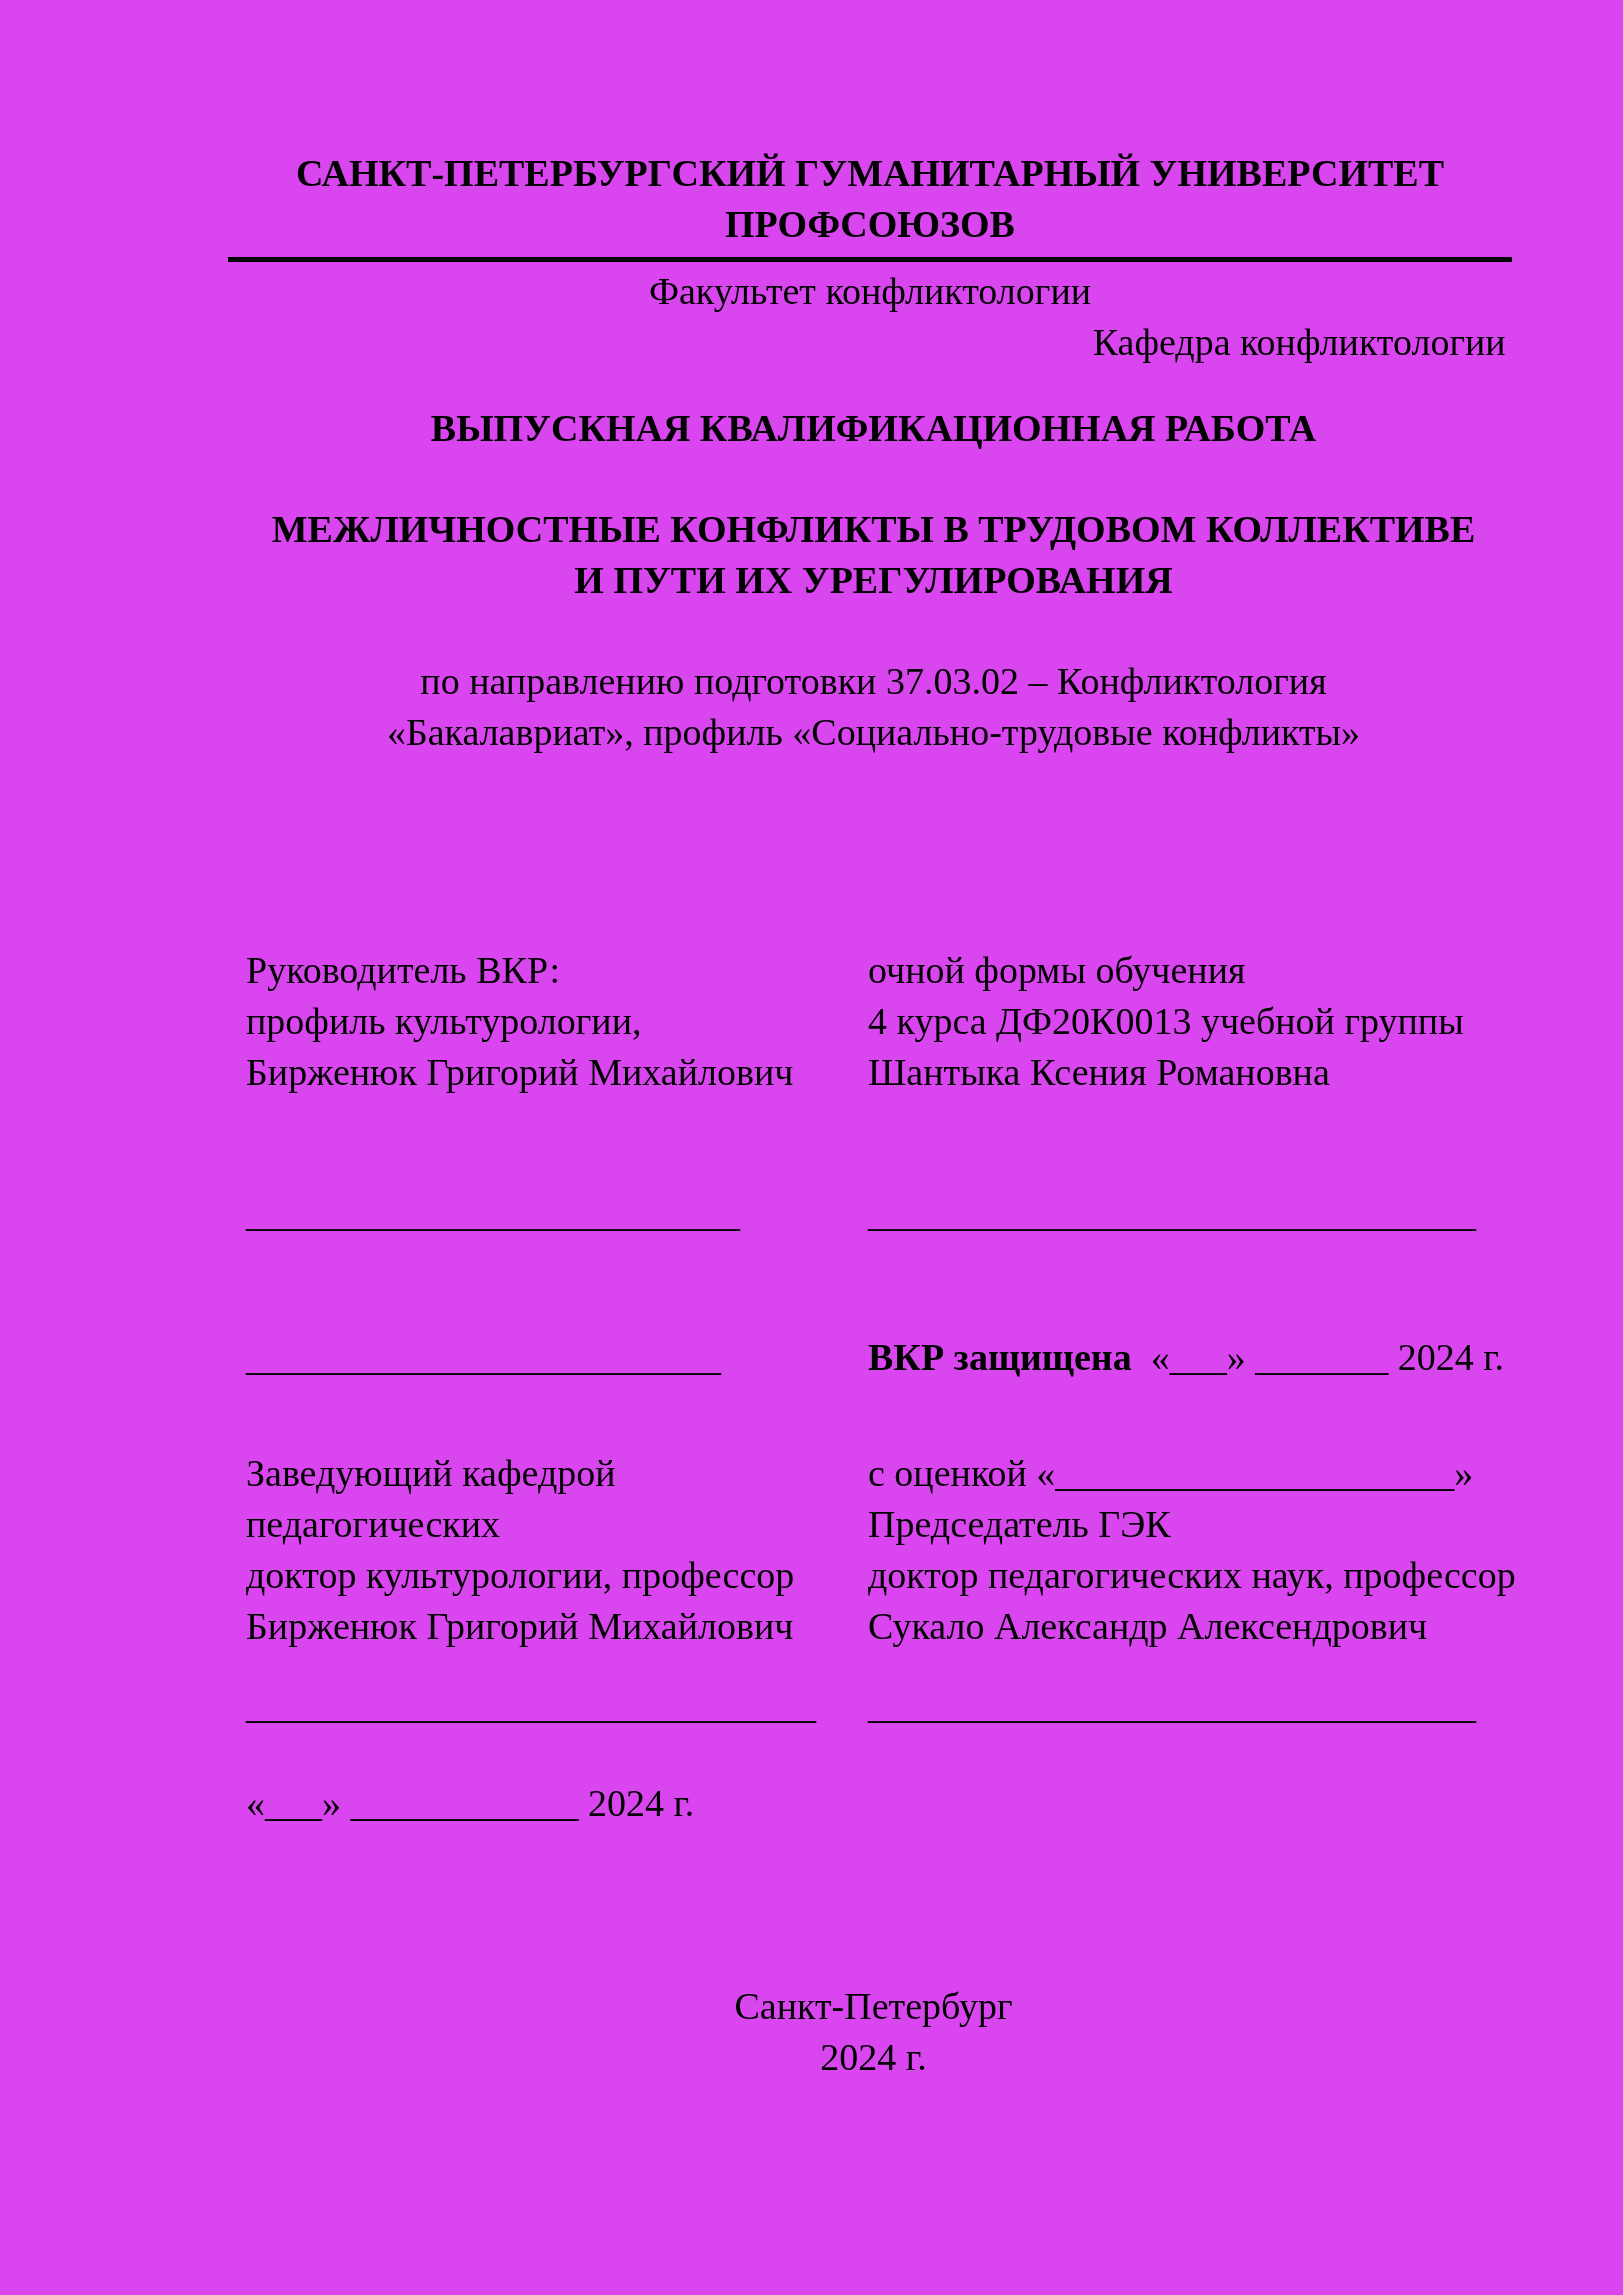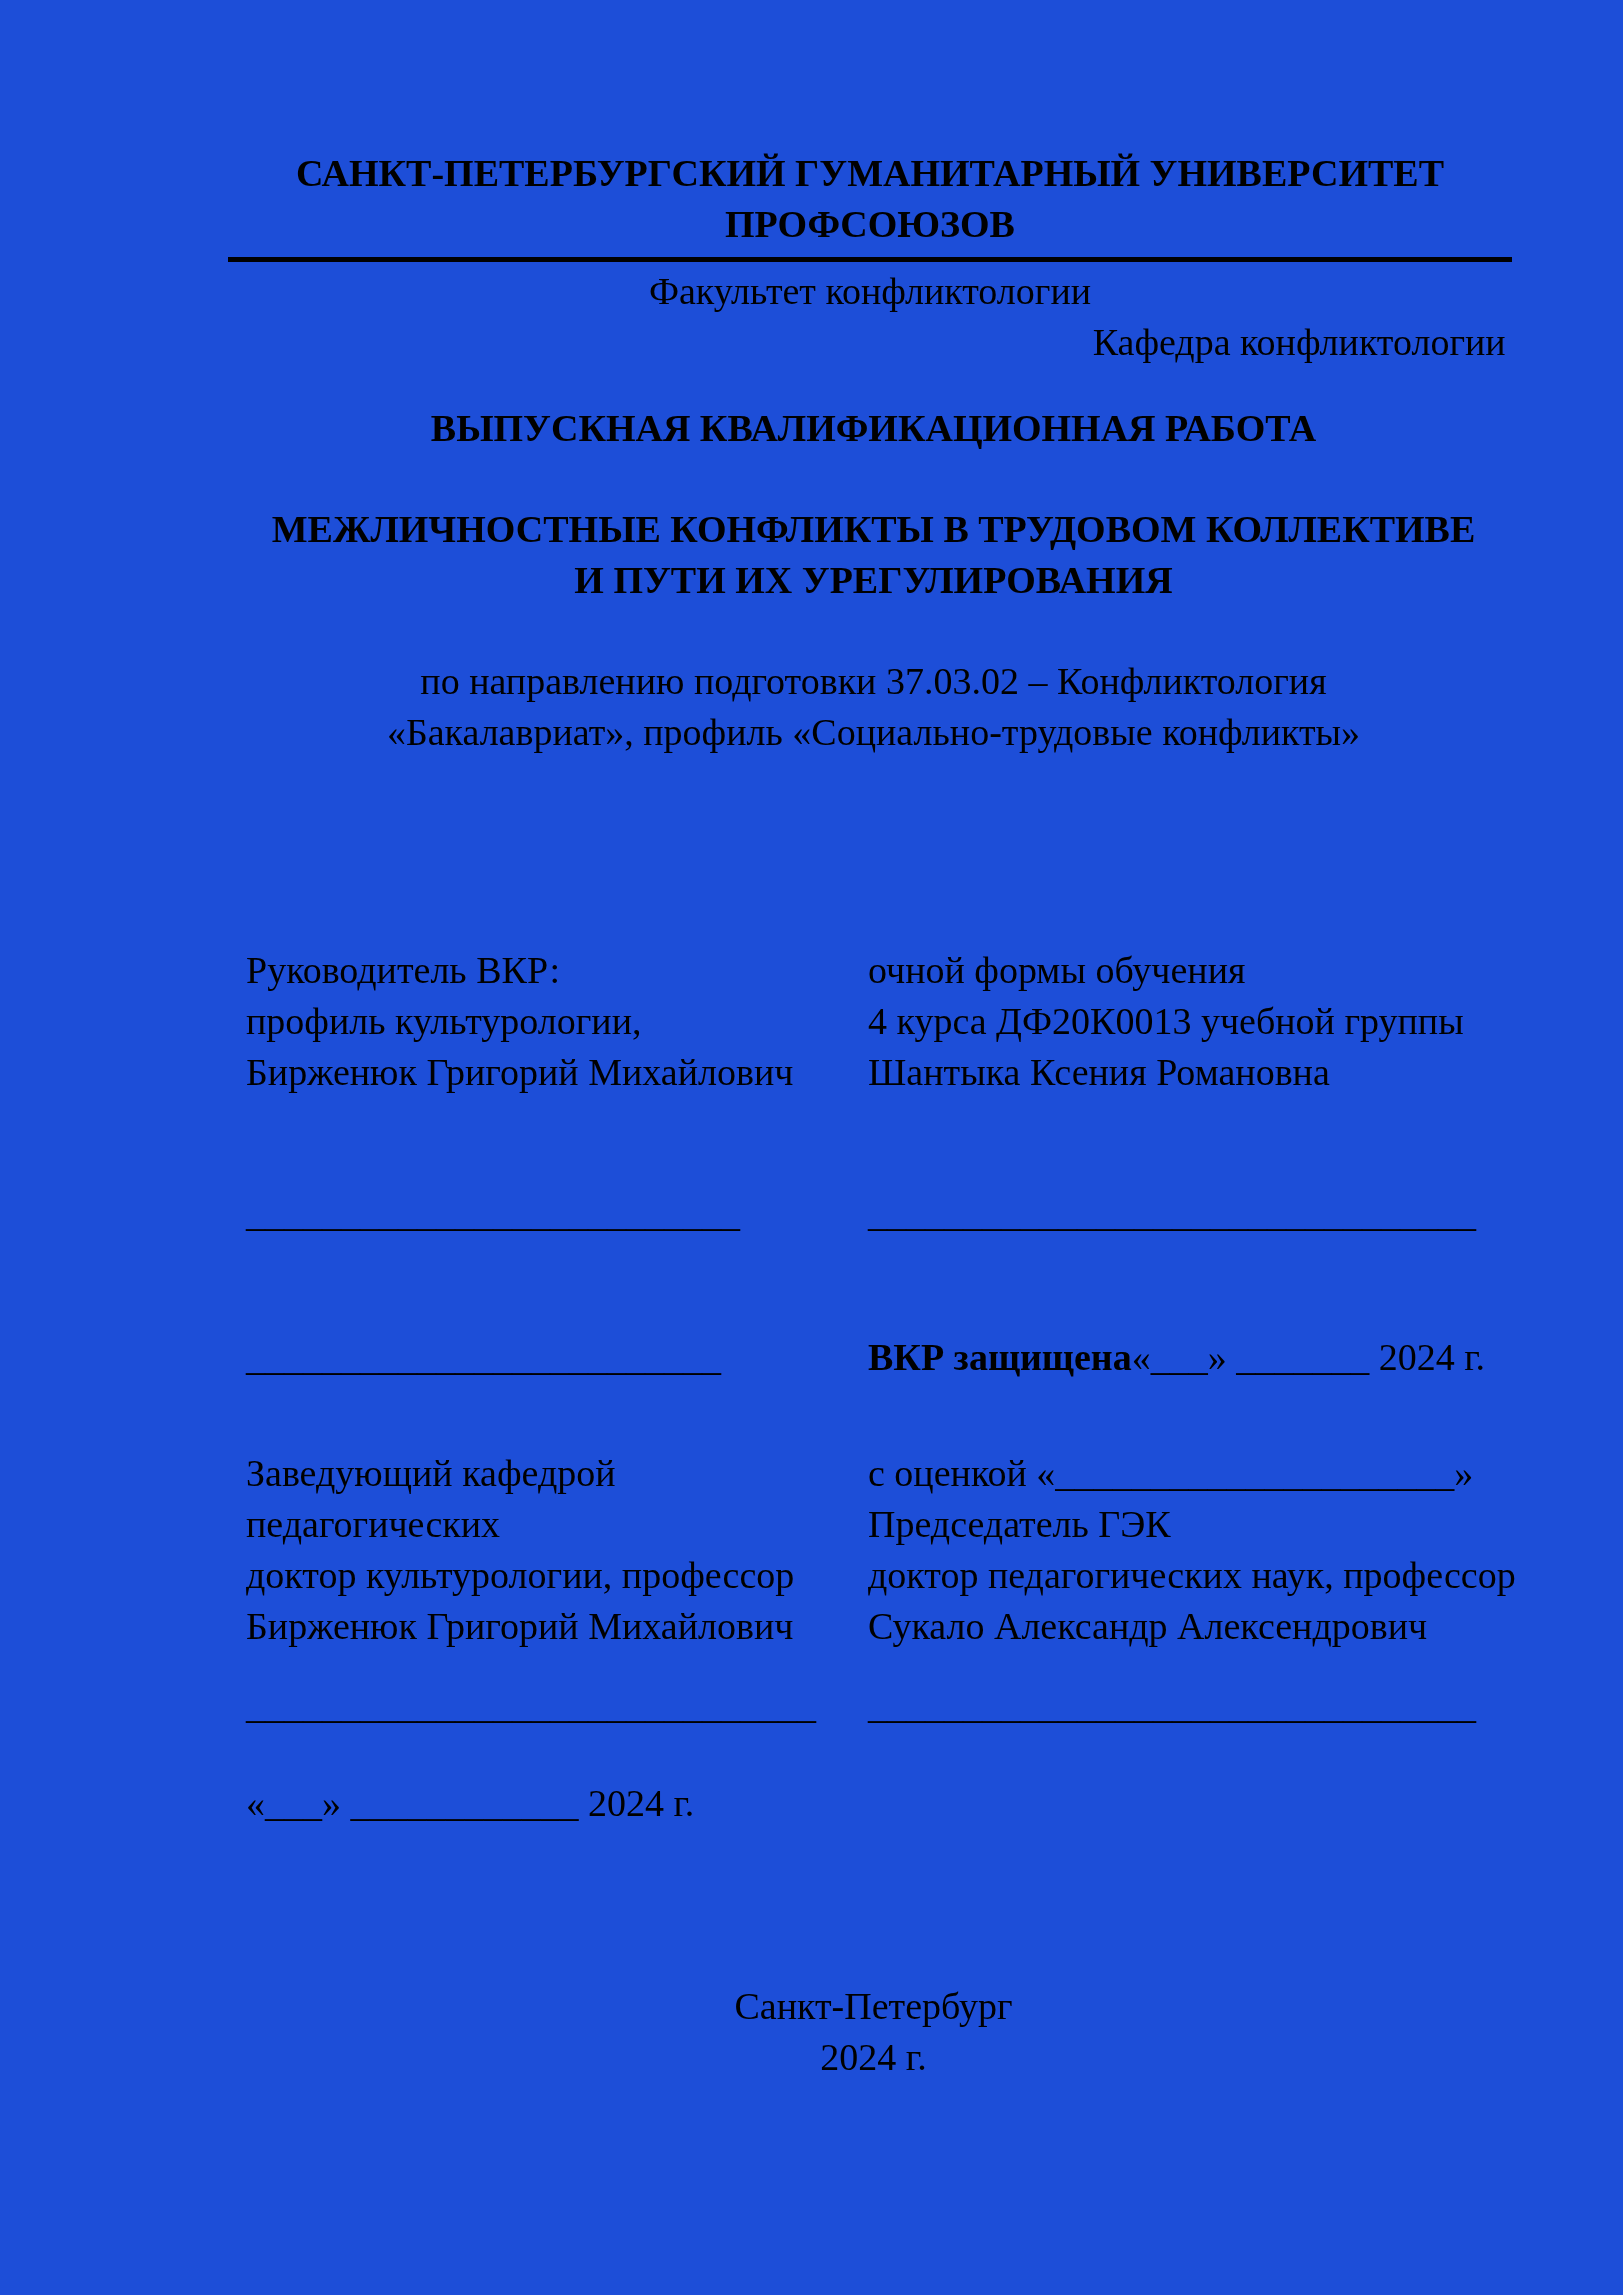--- a/index.html
+++ b/index.html
@@ -4,21 +4,21 @@
 <style>
   html, body {
     margin: 0;
     padding: 0;
     background: #ffffff;
   }
   .page {
     position: relative;
     width: 1623px;
     height: 2295px;
-    background: #1d4ed8;
+    background: #d946ef;
     color: #000000;
     font-family: "Liberation Serif", serif;
     font-size: 38px;
     line-height: 51px;
   }
   .bold { font-weight: bold; }
 
   .header-block {
     position: absolute;
     top: 148px;
@@ -80,21 +80,21 @@
   }
   .col-left > div, .col-right > div, .line { white-space: nowrap; }
 
   .row-info      { top: 945px; }
   .row-sig1      { top: 1188px; }
   .row-defense   { top: 1332px; }
   .row-officials { top: 1448px; }
   .row-sig2      { top: 1680px; }
   .row-date      { top: 1778px; }
 
-  .gap { margin-left: 0; }
+  .gap { margin-left: 19px; }
 
   .footer-block {
     position: absolute;
     top: 1981px;
     left: 167px;
     width: 1413px;
     text-align: center;
   }
 </style>
 </head>

